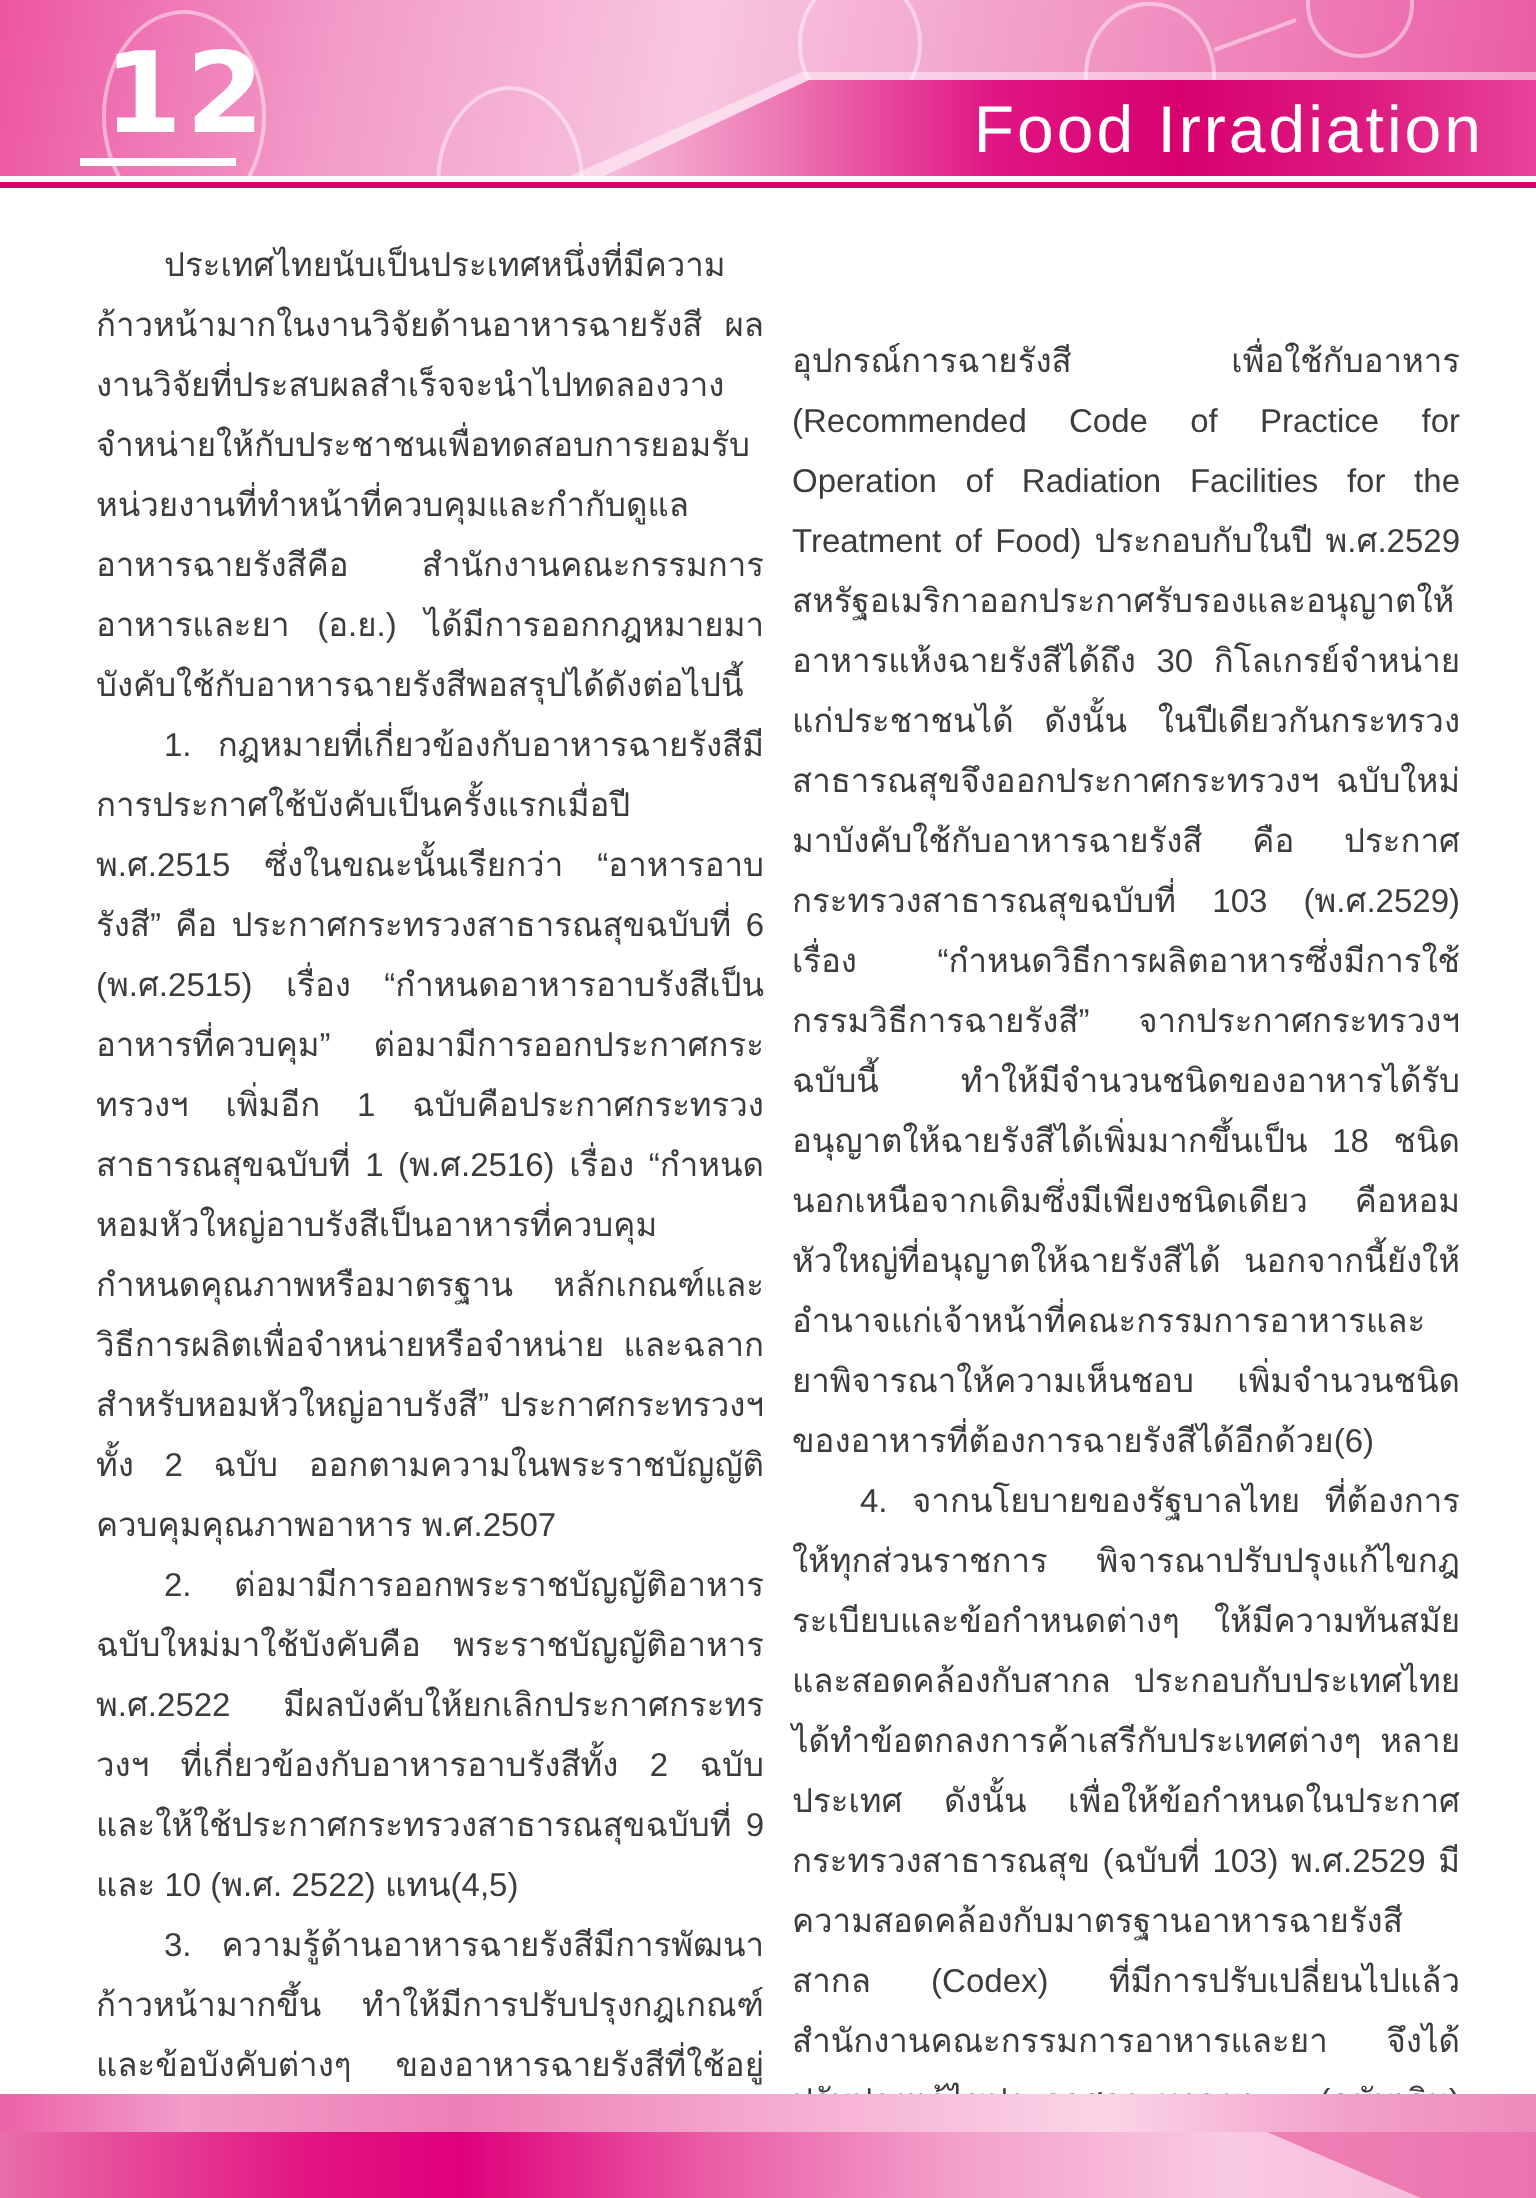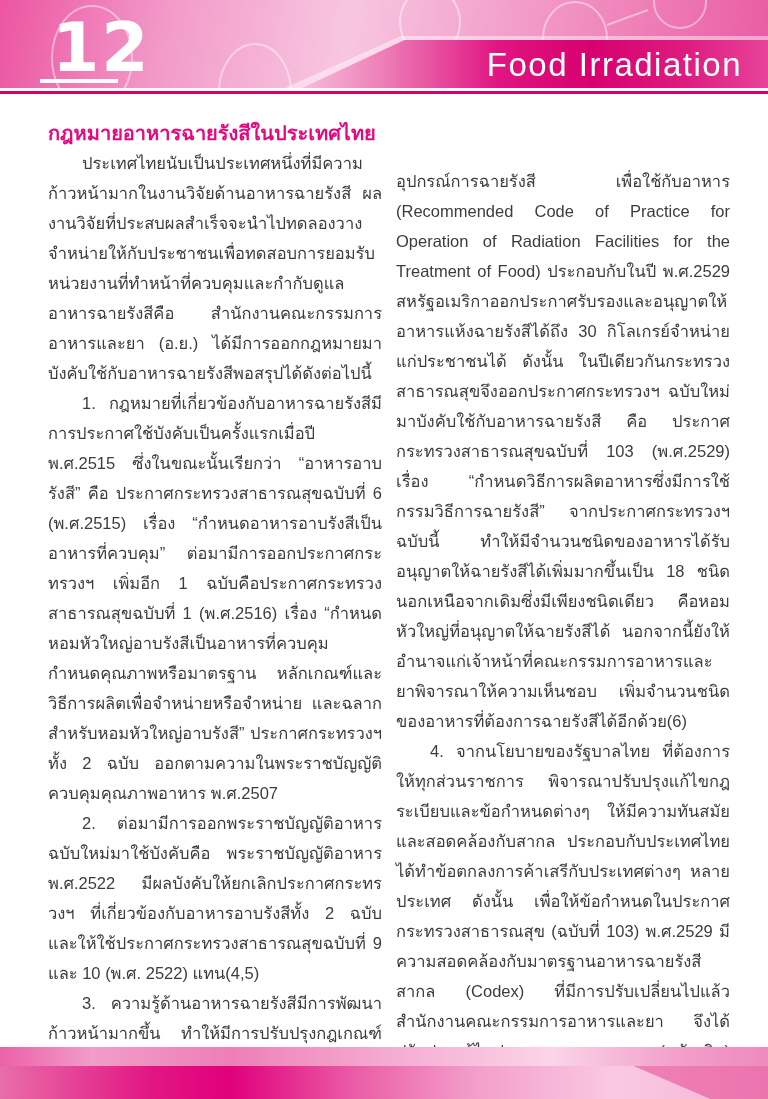--- a/index.html
+++ b/index.html
@@ -7,21 +7,21 @@
     position:relative;width:768px;height:1099px;background:#fff;overflow:hidden;
     font-family:"Liberation Sans","DejaVu Sans",sans-serif;color:#3c3c3c;
   }
 
   
   .header{position:relative;height:88px;
     background:linear-gradient(100deg,#ec55a2 0%,#f29bc9 22%,#f8c6e0 45%,#f3a6cf 62%,#ef84ba 80%,#ea5aa4 100%);
     overflow:hidden;}
   .molecules{position:absolute;inset:0;width:100%;height:100%;}
   .page-num{
-    position:absolute;left:52px;top:8px;font-size:68px;line-height:80px;
+    position:absolute;left:52px;top:8px;font-size:56px;line-height:80px;
     font-weight:bold;color:#ffffff;letter-spacing:2px;
     font-family:"DejaVu Sans","Liberation Sans",sans-serif;}
   .num-underline{position:absolute;left:40px;top:79px;width:78px;height:4px;background:#ffffff;}
   .banner-light{
     position:absolute;top:36px;bottom:0;left:285px;right:0;
     background:rgba(255,255,255,0.45);
     clip-path:polygon(0 100%,24% 0,100% 0,100% 100%);}
   .banner{
     position:absolute;top:40px;bottom:0;left:302px;right:0;
     background:linear-gradient(90deg,#f6bcda 0%,#ee84ba 16%,#e01583 42%,#d8006f 62%,#dd1b80 82%,#e8439a 100%);
@@ -85,21 +85,20 @@
       <span class="banner-title">Food Irradiation</span>
     </div>
     <div class="page-num">12</div>
     <div class="num-underline"></div>
   </div>
   <div class="rule-white"></div>
   <div class="rule-magenta"></div>
 
   <div class="article">
     <div class="col">
-      <h1 class="heading">กฎหมายอาหารฉายรังสีในประเทศไทย</h1>
       <p>ประเทศไทยนับเป็นประเทศหนึ่งที่มีความก้าวหน้ามากในงานวิจัยด้านอาหารฉายรังสี ผลงานวิจัยที่ประสบผลสำเร็จจะนำไปทดลองวางจำหน่ายให้กับประชาชนเพื่อทดสอบการยอมรับ หน่วยงานที่ทำหน้าที่ควบคุมและกำกับดูแลอาหารฉายรังสีคือ สำนักงานคณะกรรมการอาหารและยา (อ.ย.) ได้มีการออกกฎหมายมาบังคับใช้กับอาหารฉายรังสีพอสรุปได้ดังต่อไปนี้</p>
       <p>1. กฎหมายที่เกี่ยวข้องกับอาหารฉายรังสีมีการประกาศใช้บังคับเป็นครั้งแรกเมื่อปี พ.ศ.2515 ซึ่งในขณะนั้นเรียกว่า “อาหารอาบรังสี” คือ ประกาศกระทรวงสาธารณสุขฉบับที่ 6 (พ.ศ.2515) เรื่อง “กำหนดอาหารอาบรังสีเป็นอาหารที่ควบคุม” ต่อมามีการออกประกาศกระทรวงฯ เพิ่มอีก 1 ฉบับคือประกาศกระทรวงสาธารณสุขฉบับที่ 1 (พ.ศ.2516) เรื่อง “กำหนดหอมหัวใหญ่อาบรังสีเป็นอาหารที่ควบคุม กำหนดคุณภาพหรือมาตรฐาน หลักเกณฑ์และวิธีการผลิตเพื่อจำหน่ายหรือจำหน่าย และฉลากสำหรับหอมหัวใหญ่อาบรังสี” ประกาศกระทรวงฯ ทั้ง 2 ฉบับ ออกตามความในพระราชบัญญัติควบคุมคุณภาพอาหาร พ.ศ.2507</p>
       <p>2. ต่อมามีการออกพระราชบัญญัติอาหารฉบับใหม่มาใช้บังคับคือ พระราชบัญญัติอาหาร พ.ศ.2522 มีผลบังคับให้ยกเลิกประกาศกระทรวงฯ ที่เกี่ยวข้องกับอาหารอาบรังสีทั้ง 2 ฉบับ และให้ใช้ประกาศกระทรวงสาธารณสุขฉบับที่ 9 และ 10 (พ.ศ. 2522) แทน(4,5)</p>
       <p>3. ความรู้ด้านอาหารฉายรังสีมีการพัฒนาก้าวหน้ามากขึ้น ทำให้มีการปรับปรุงกฎเกณฑ์และข้อบังคับต่างๆ ของอาหารฉายรังสีที่ใช้อยู่เดิมให้มีความสอดคล้องกับแนวทางมาตรฐานสากล ของคณะกรรมาธิการอาหารสากล (Codex Alimentarius General Standards for Irradiated Foods) ตลอดจนข้อแนะนำการปฏิบัติ เกี่ยวกับการใช้เครื่องมือและ</p>
     </div>
     <div class="col">
       <p class="noindent">อุปกรณ์การฉายรังสี เพื่อใช้กับอาหาร (Recommended Code of Practice for Operation of Radiation Facilities for the Treatment of Food) ประกอบกับในปี พ.ศ.2529 สหรัฐอเมริกาออกประกาศรับรองและอนุญาตให้อาหารแห้งฉายรังสีได้ถึง 30 กิโลเกรย์จำหน่ายแก่ประชาชนได้ ดังนั้น ในปีเดียวกันกระทรวงสาธารณสุขจึงออกประกาศกระทรวงฯ ฉบับใหม่มาบังคับใช้กับอาหารฉายรังสี คือ ประกาศกระทรวงสาธารณสุขฉบับที่ 103 (พ.ศ.2529) เรื่อง “กำหนดวิธีการผลิตอาหารซึ่งมีการใช้กรรมวิธีการฉายรังสี” จากประกาศกระทรวงฯ ฉบับนี้ ทำให้มีจำนวนชนิดของอาหารได้รับอนุญาตให้ฉายรังสีได้เพิ่มมากขึ้นเป็น 18 ชนิด นอกเหนือจากเดิมซึ่งมีเพียงชนิดเดียว คือหอมหัวใหญ่ที่อนุญาตให้ฉายรังสีได้ นอกจากนี้ยังให้อำนาจแก่เจ้าหน้าที่คณะกรรมการอาหารและยาพิจารณาให้ความเห็นชอบ เพิ่มจำนวนชนิดของอาหารที่ต้องการฉายรังสีได้อีกด้วย(6)</p>
       <p>4. จากนโยบายของรัฐบาลไทย ที่ต้องการให้ทุกส่วนราชการ พิจารณาปรับปรุงแก้ไขกฎระเบียบและข้อกำหนดต่างๆ ให้มีความทันสมัย และสอดคล้องกับสากล ประกอบกับประเทศไทยได้ทำข้อตกลงการค้าเสรีกับประเทศต่างๆ หลายประเทศ ดังนั้น เพื่อให้ข้อกำหนดในประกาศกระทรวงสาธารณสุข (ฉบับที่ 103) พ.ศ.2529 มีความสอดคล้องกับมาตรฐานอาหารฉายรังสีสากล (Codex) ที่มีการปรับเปลี่ยนไปแล้ว สำนักงานคณะกรรมการอาหารและยา จึงได้ปรับปรุงแก้ไขประกาศกระทรวงฯ (ฉบับเดิม) และออกประกาศกระทรวงฯ (ฉบับที่ 297) พ.ศ.2549 เรื่อง อาหารฉายรังสีมาแทน(7) โดยอ้างอิงข้อกำหนดตามมาตรฐานอาหารสากล ฉบับปัจจุบัน คือ Codex General Standard for Irradiation Food (CODEX-STAN 106-1983, Rev.1-2003) และ Recommended International Code of Practice for Radiation Processing of Food (CAC/RCP 19-1979, Rev.2-2003)</p>
     </div>
   </div>

